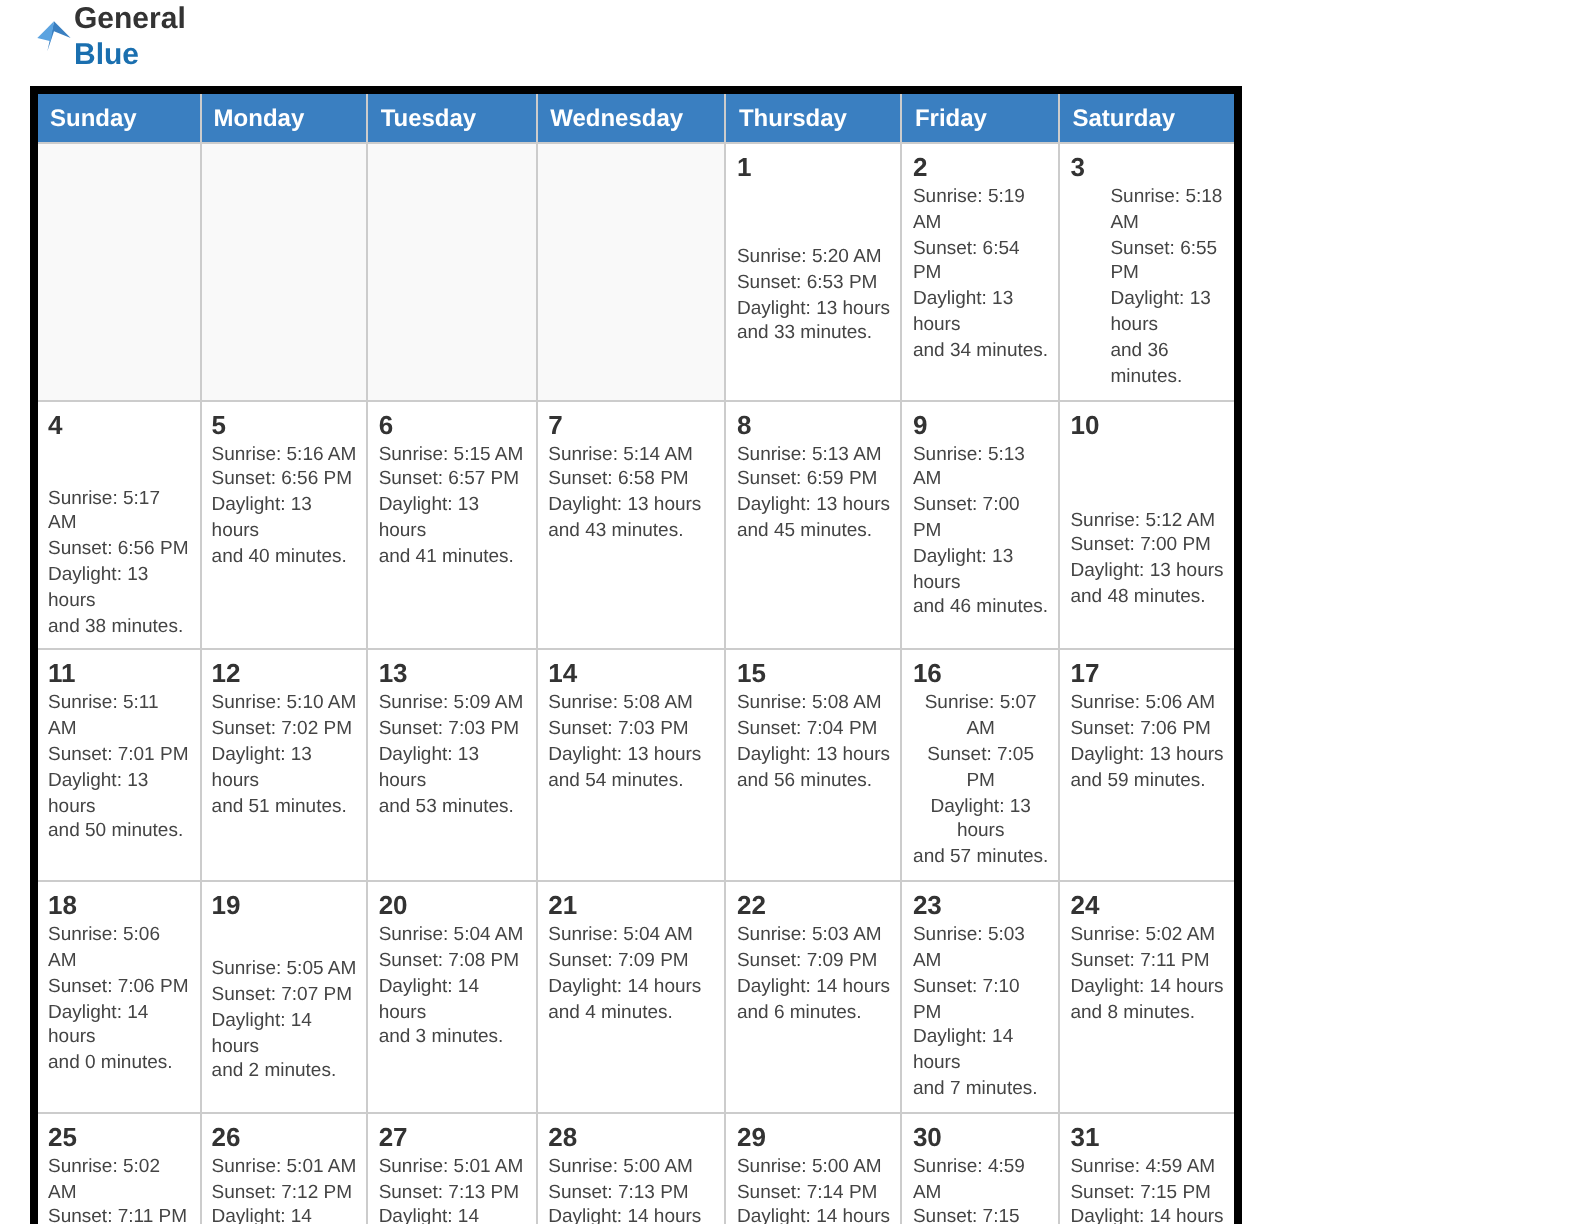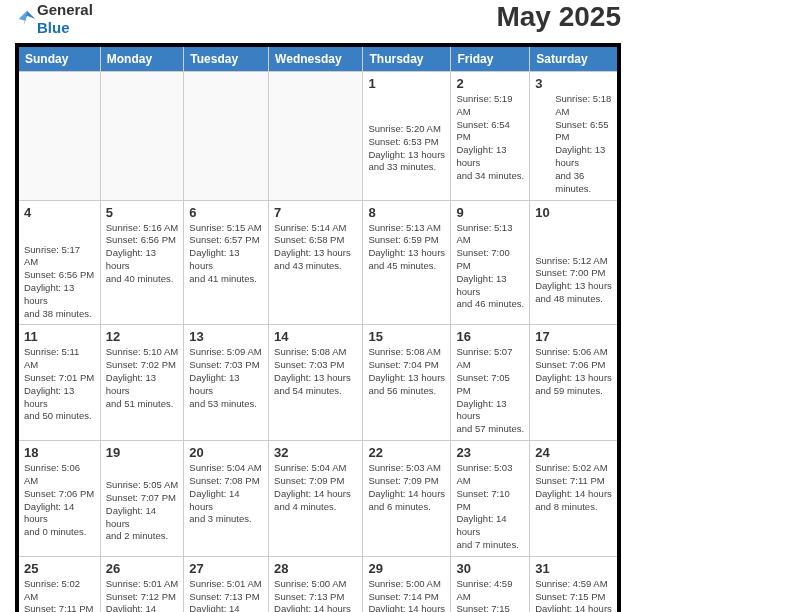--- a/index.html
+++ b/index.html
@@ -91,21 +91,20 @@
       <svg class="logo-icon" viewBox="0 0 24 24" xmlns="http://www.w3.org/2000/svg">
         <path d="M12 2 L22 12 L12 8 L8 20 Z" fill="#3a7fc1"></path>
         <path d="M2 12 L12 2 L10 14 Z" fill="#5ba3e0"></path>
       </svg>
       <div>
         <span style="font-size:15px;font-weight:bold;color:#333;">General</span><br>
         <span style="font-size:15px;font-weight:bold;color:#1a6faf;">Blue</span>
       </div>
     </div>
     <div class="title-block">
-      <div class="month-title">May 2025</div>
     </div>
   </div>
 
   <table class="calendar">
     <thead>
       <tr>
         <th>Sunday</th>
         <th>Monday</th>
         <th>Tuesday</th>
         <th>Wednesday</th>
@@ -224,21 +223,21 @@
           </td>
           <td>
             <div class="day-number">15</div>
             <div class="day-info" style="white-space: pre-line;">Sunrise: 5:08 AM
 Sunset: 7:04 PM
 Daylight: 13 hours
 and 56 minutes.</div>
           </td>
           <td>
             <div class="day-number">16</div>
-            <div class="day-info" style="white-space: pre-line;">Sunrise: 5:07 AM
+            <div class="day-info" style="white-space: pre-line; text-align: center;">Sunrise: 5:07 AM
 Sunset: 7:05 PM
 Daylight: 13 hours
 and 57 minutes.</div>
           </td>
           <td>
             <div class="day-number">17</div>
             <div class="day-info" style="white-space: pre-line;">Sunrise: 5:06 AM
 Sunset: 7:06 PM
 Daylight: 13 hours
 and 59 minutes.</div>
@@ -260,21 +259,21 @@
 and 2 minutes.</div>
           </td>
           <td>
             <div class="day-number">20</div>
             <div class="day-info" style="white-space: pre-line;">Sunrise: 5:04 AM
 Sunset: 7:08 PM
 Daylight: 14 hours
 and 3 minutes.</div>
           </td>
           <td>
-            <div class="day-number">32</div>
+            <div class="day-number">21</div>
             <div class="day-info" style="white-space: pre-line;">Sunrise: 5:04 AM
 Sunset: 7:09 PM
 Daylight: 14 hours
 and 4 minutes.</div>
           </td>
           <td>
             <div class="day-number">22</div>
             <div class="day-info" style="white-space: pre-line;">Sunrise: 5:03 AM
 Sunset: 7:09 PM
 Daylight: 14 hours

